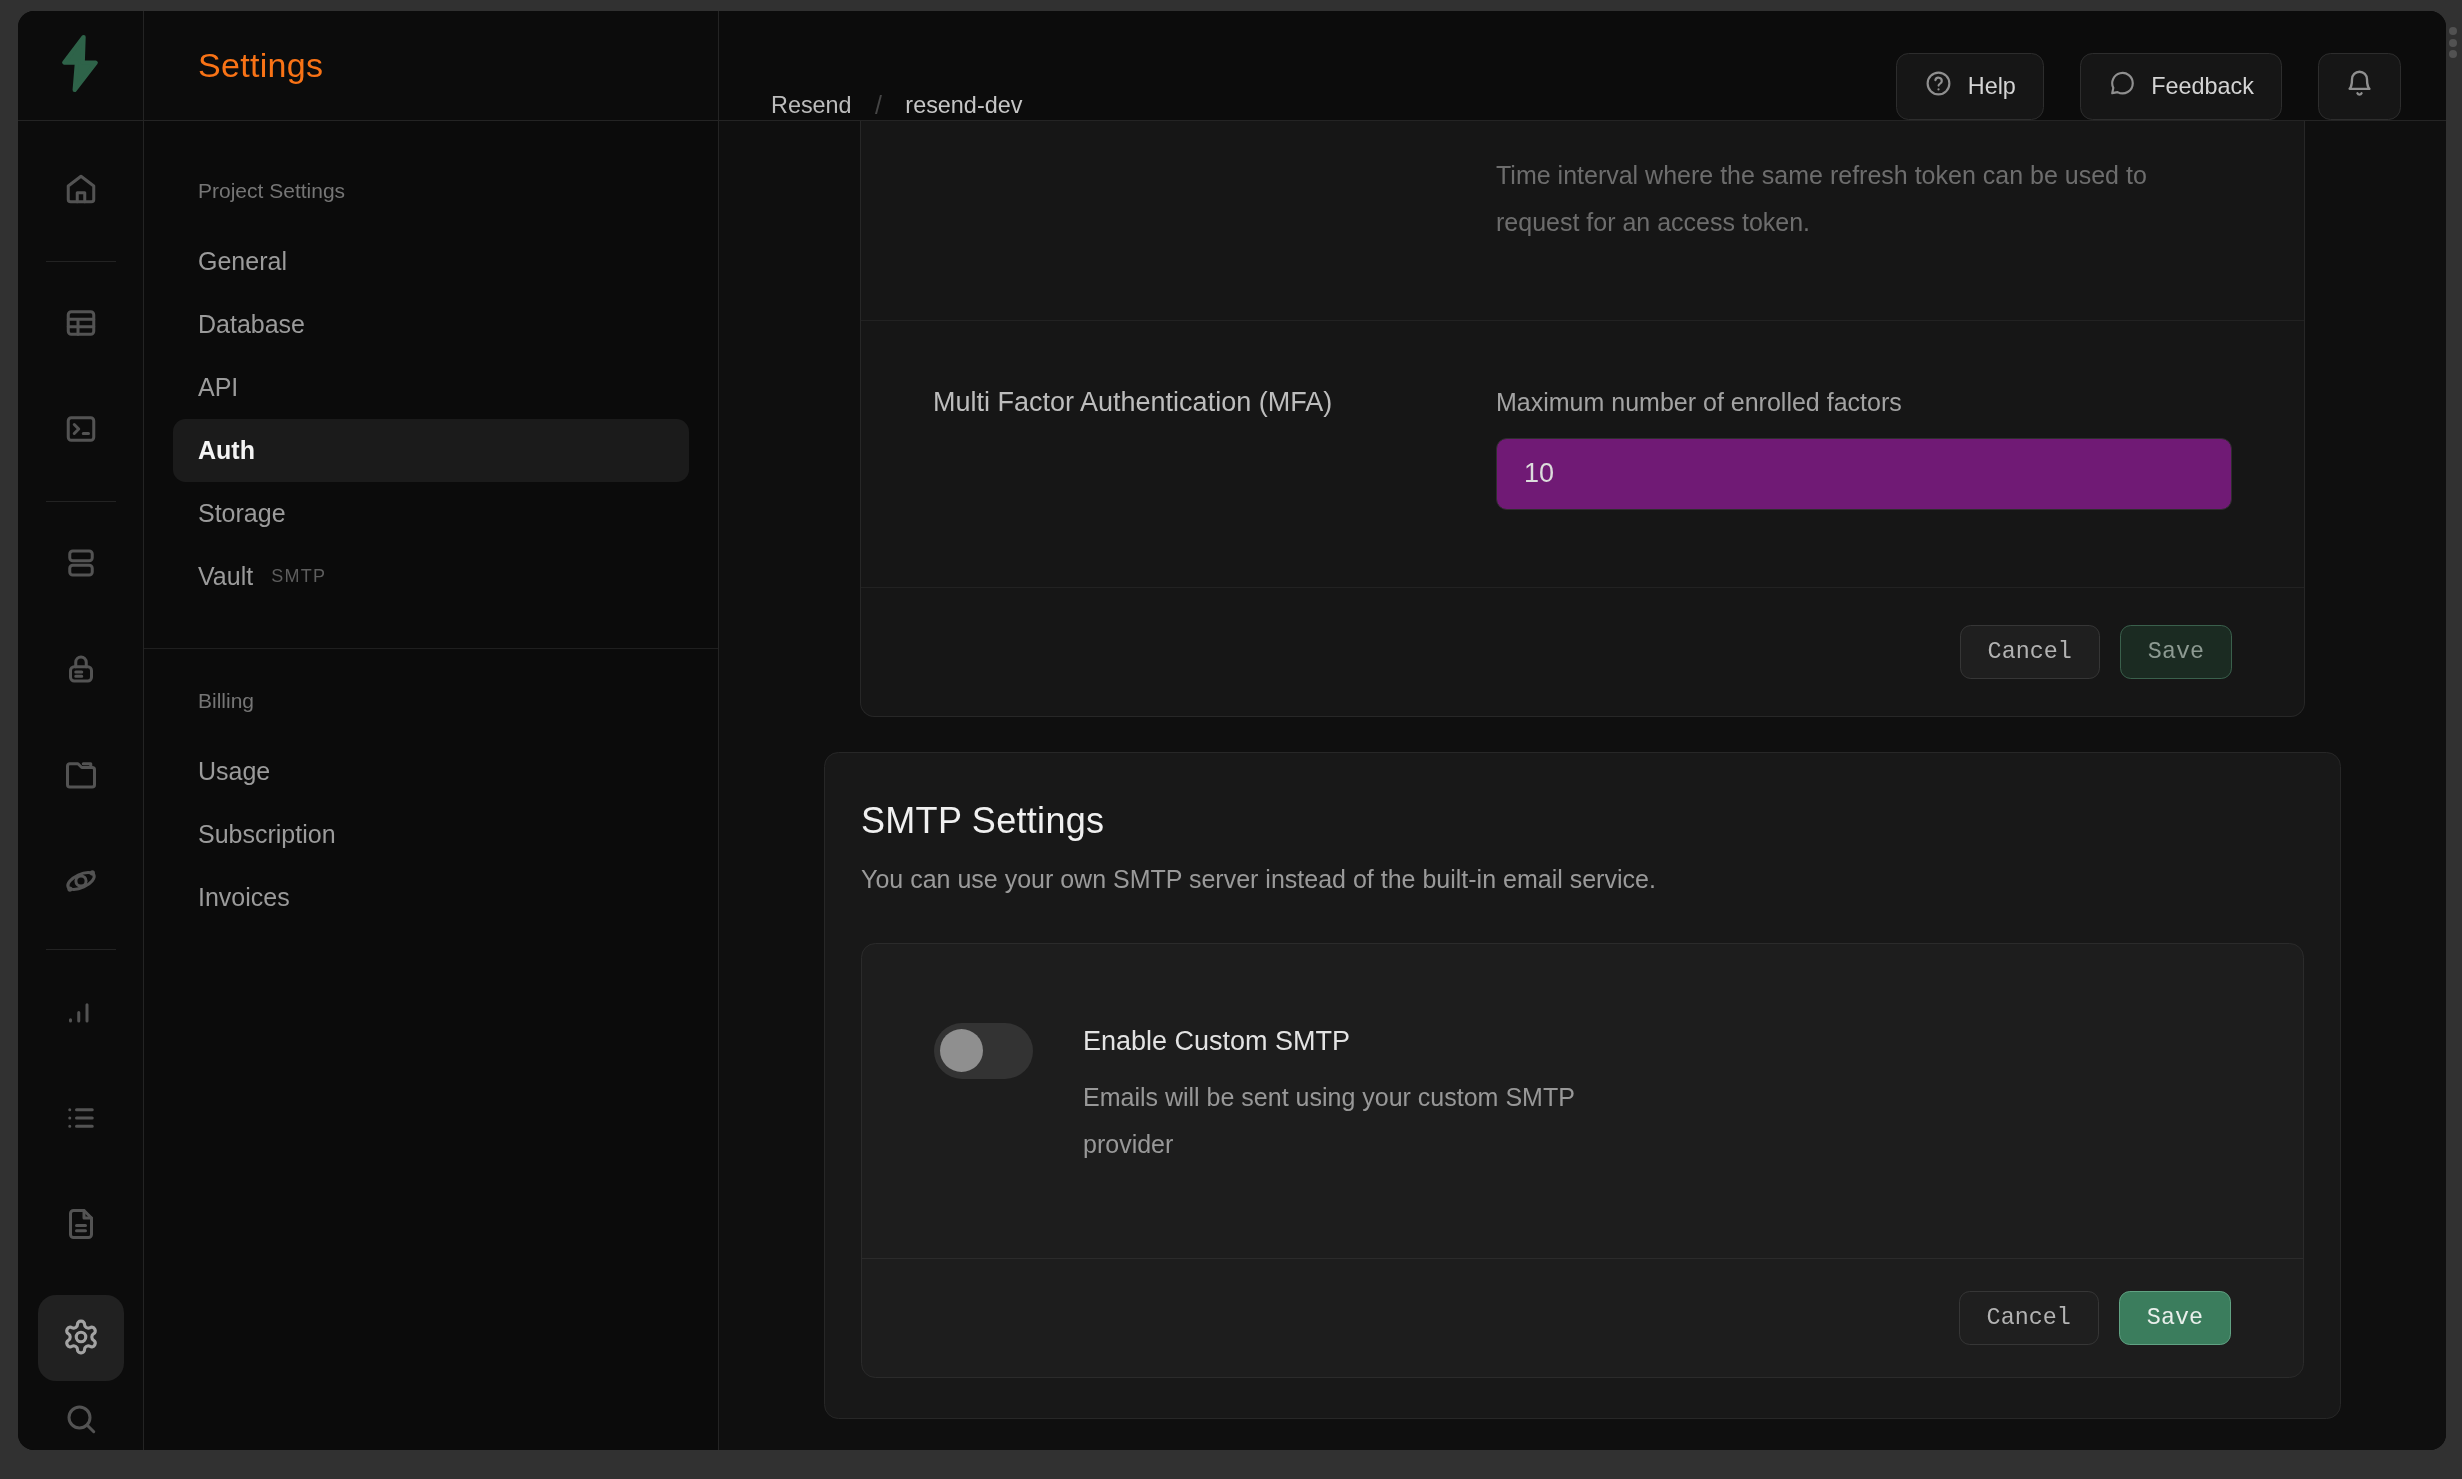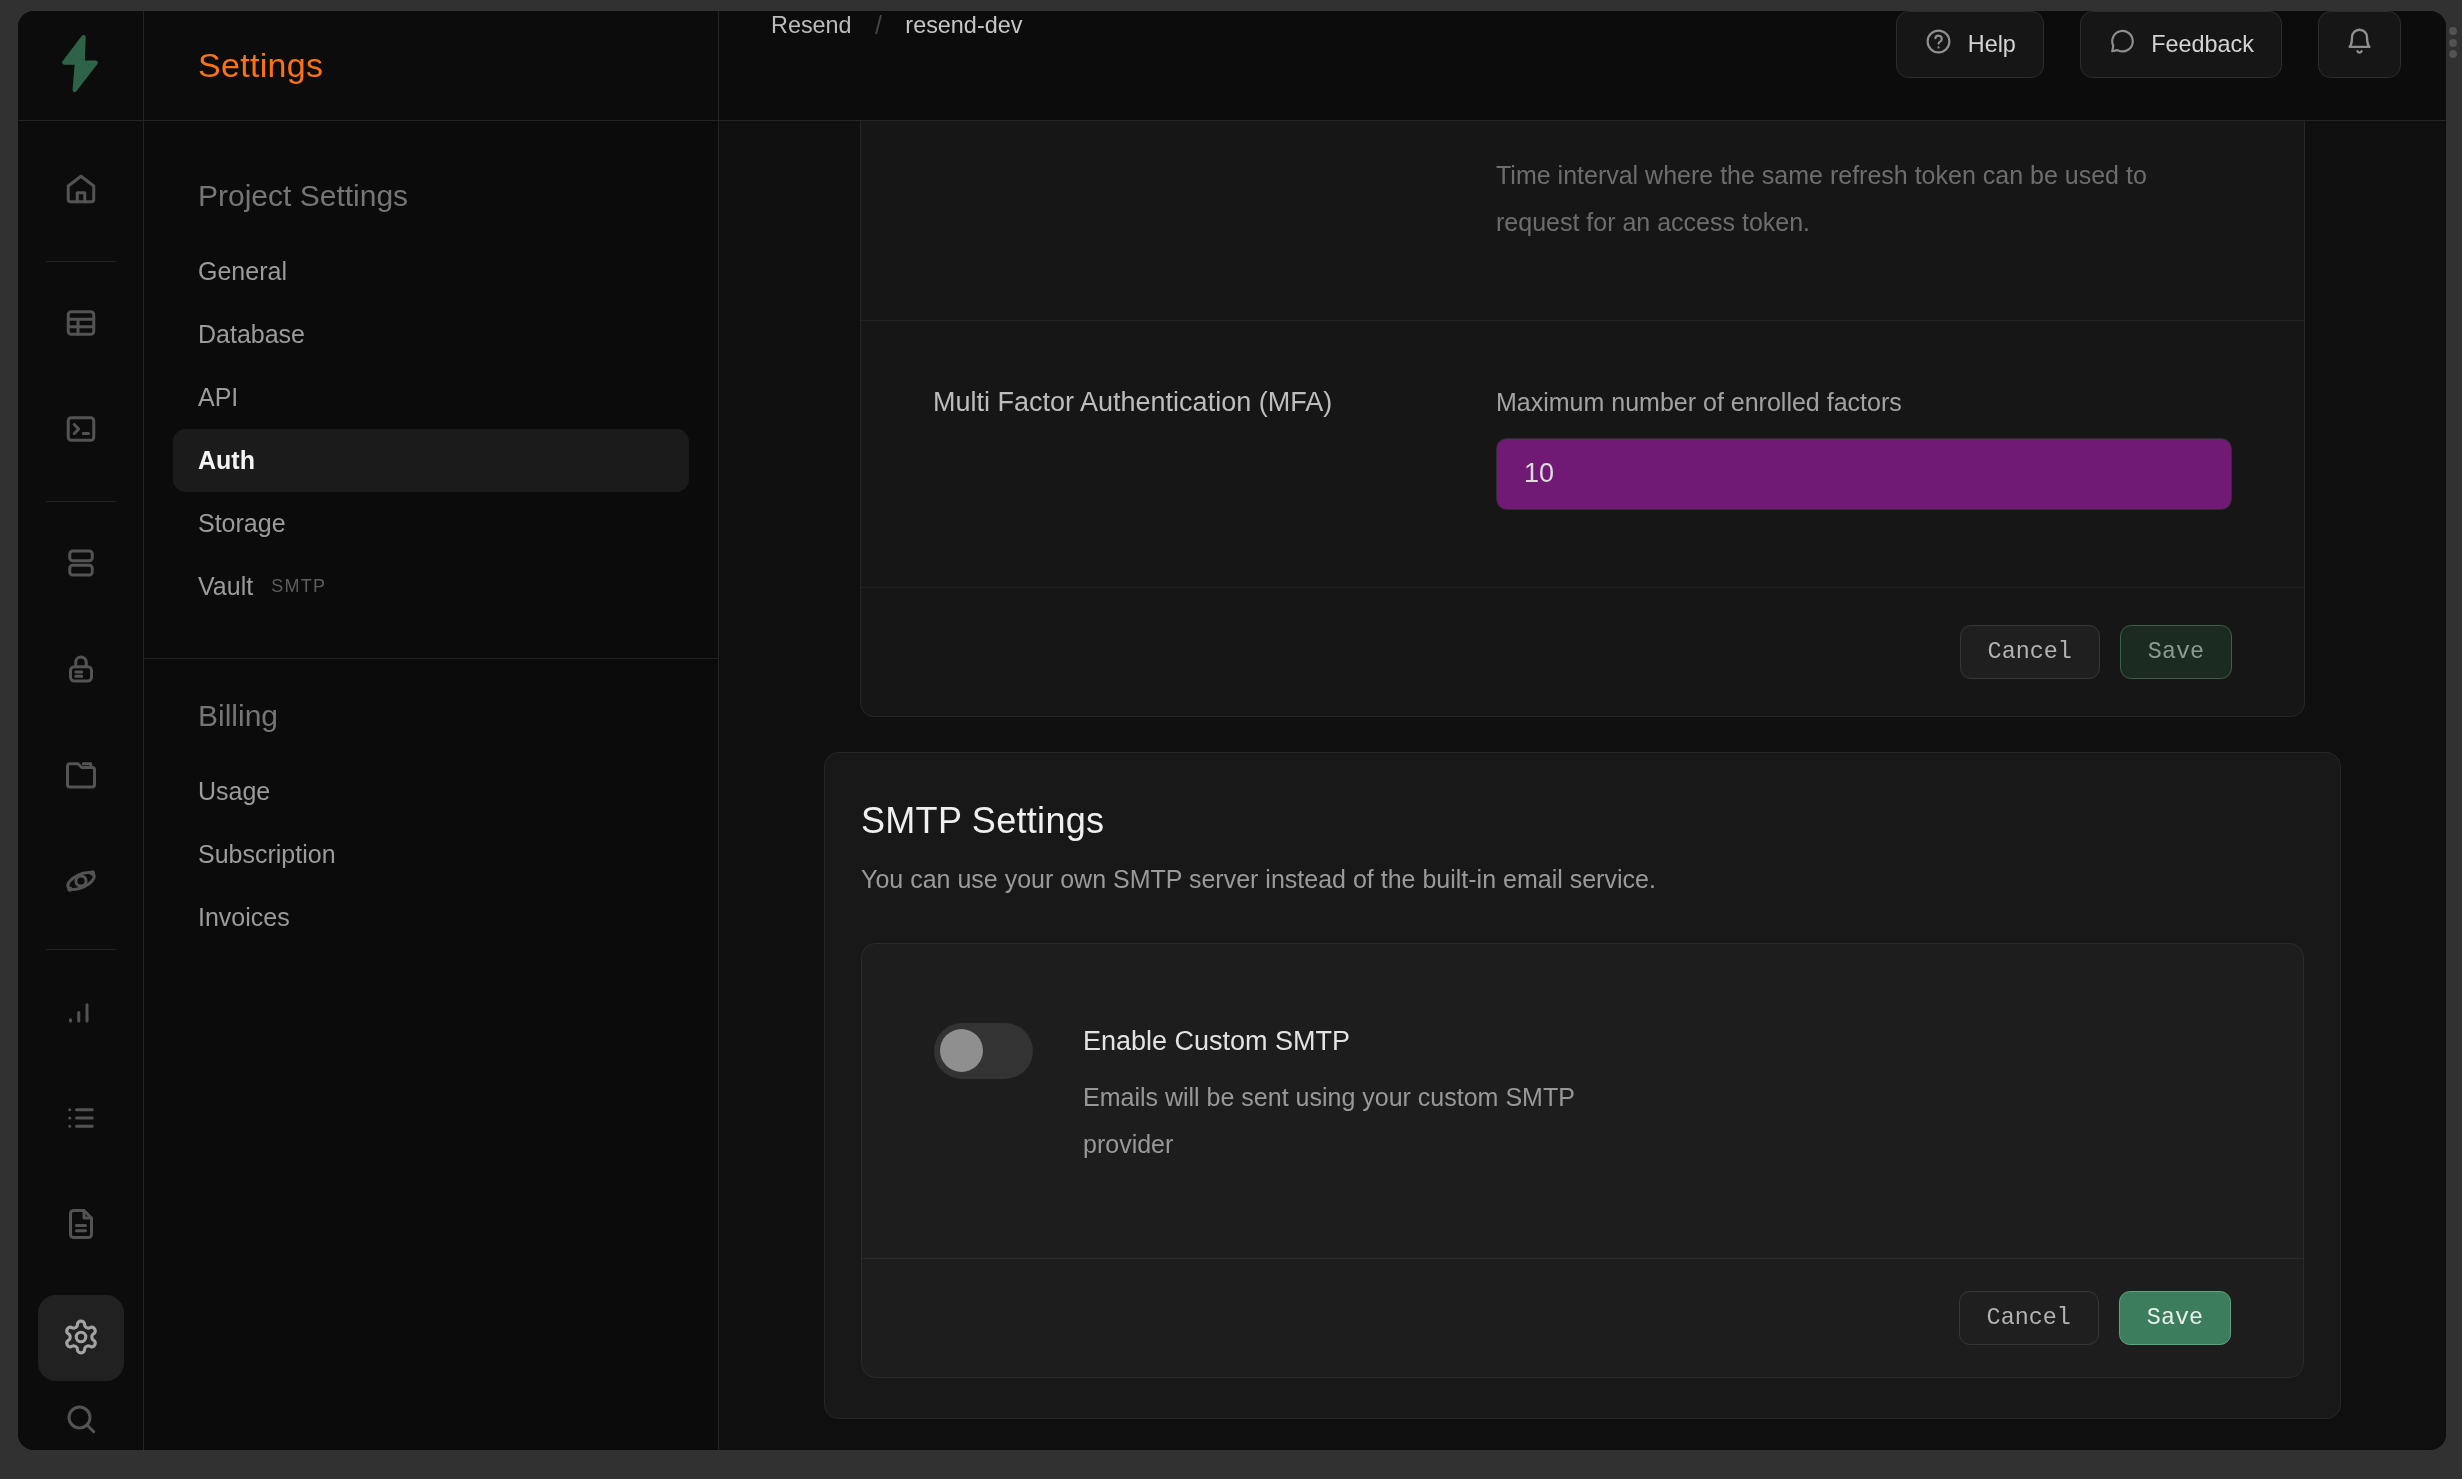--- a/index.html
+++ b/index.html
@@ -17,21 +17,21 @@
     display: flex; flex-direction: column;
   }
   
   header { height: 110px; flex: none; display: flex; align-items: stretch;
            background: #0c0c0c; border-bottom: 0.9px solid #242424; }
   .h-logo { width: 126px; flex: none; border-right: 0.9px solid #242424;
             display: flex; align-items: center; justify-content: center; }
   .h-title { width: 575px; flex: none; border-right: 0.9px solid #242424;
              display: flex; align-items: center; padding-left: 54px;
              font-size: 34px; color: #f97316; letter-spacing: 0.3px; }
-  .h-main { flex: 1; display: flex; align-items: flex-start; padding: 0 45px 0 52px; }
+  .h-main { flex: 1; display: flex; align-items: flex-end; padding: 0 45px 0 52px; margin-top: 13px; }
   .breadcrumb { display: flex; align-items: center; gap: 23.4px; font-size: 23.4px; }
   .bc-project { color: #bcbcbc; cursor: pointer; }
   .bc-sep { color: #454545; font-size: 25px; }
   .bc-env { color: #c6c6c6; cursor: pointer; }
   .h-spacer { flex: 1; }
   .h-actions { display: flex; align-items: center; gap: 36px; }
   .btn-ghost {
     height: 67px; padding: 0 27px; display: flex; align-items: center; gap: 14.4px;
     background: #161616; border: 0.9px solid #2d2d2d; border-radius: 12.6px;
     color: #d4d4d4; font-size: 23.4px; cursor: pointer;
@@ -46,21 +46,21 @@
               border-radius: 14.4px; margin-bottom: 34px; cursor: pointer; }
   .rail-btn svg { stroke: #535353; fill: none; stroke-width: 2; stroke-linecap: round; stroke-linejoin: round; }
   .rail-btn .dotfill { fill: #535353; stroke: none; }
   .rail-btn.active { width: 86px; height: 86px; background: #212121; border-radius: 18px; margin-bottom: 3.6px; }
   .rail-btn.active svg { stroke: #a3a3a3; }
   .rail-div { width: 70px; flex: none; border-top: 0.9px solid #232323; margin: 0 0 27px; }
   .rail-div.m1 { margin-top: -3.6px; }
   
   .nav { width: 575px; flex: none; background: #0b0b0b; border-right: 0.9px solid #242424;
          padding: 58px 29px 0; overflow: hidden; }
-  .nav-group-label { padding-left: 25px; color: #757575; font-size: 30px; margin-bottom: 27px; }
+  .nav-group-label { padding-left: 25px; color: #757575; font-size: 21px; margin-bottom: 27px; }
   .nav-item { height: 63px; display: flex; align-items: center; padding-left: 25px;
               border-radius: 12.6px; color: #9b9b9b; font-size: 25px; cursor: pointer; }
   .nav-item.active { background: #1b1b1b; color: #f4f4f4; font-weight: bold; }
   .badge-beta { margin-left: 18px; font-size: 18px; letter-spacing: 1.3px; color: #5d5d5d; }
   .nav-divider { border-top: 0.9px solid #1f1f1f; margin: 40px -29px 40px; }
   
   .main { flex: 1; background: #0f0f0f; overflow: hidden; padding: 0 105px; }
   .card-auth { margin: 0 36px; background: #161616; border: 0.9px solid #272727; border-top: none;
                border-radius: 0 0 14.4px 14.4px; }
   .c-row { display: grid; grid-template-columns: 563px 1fr; padding: 31px 72px 74px; }

